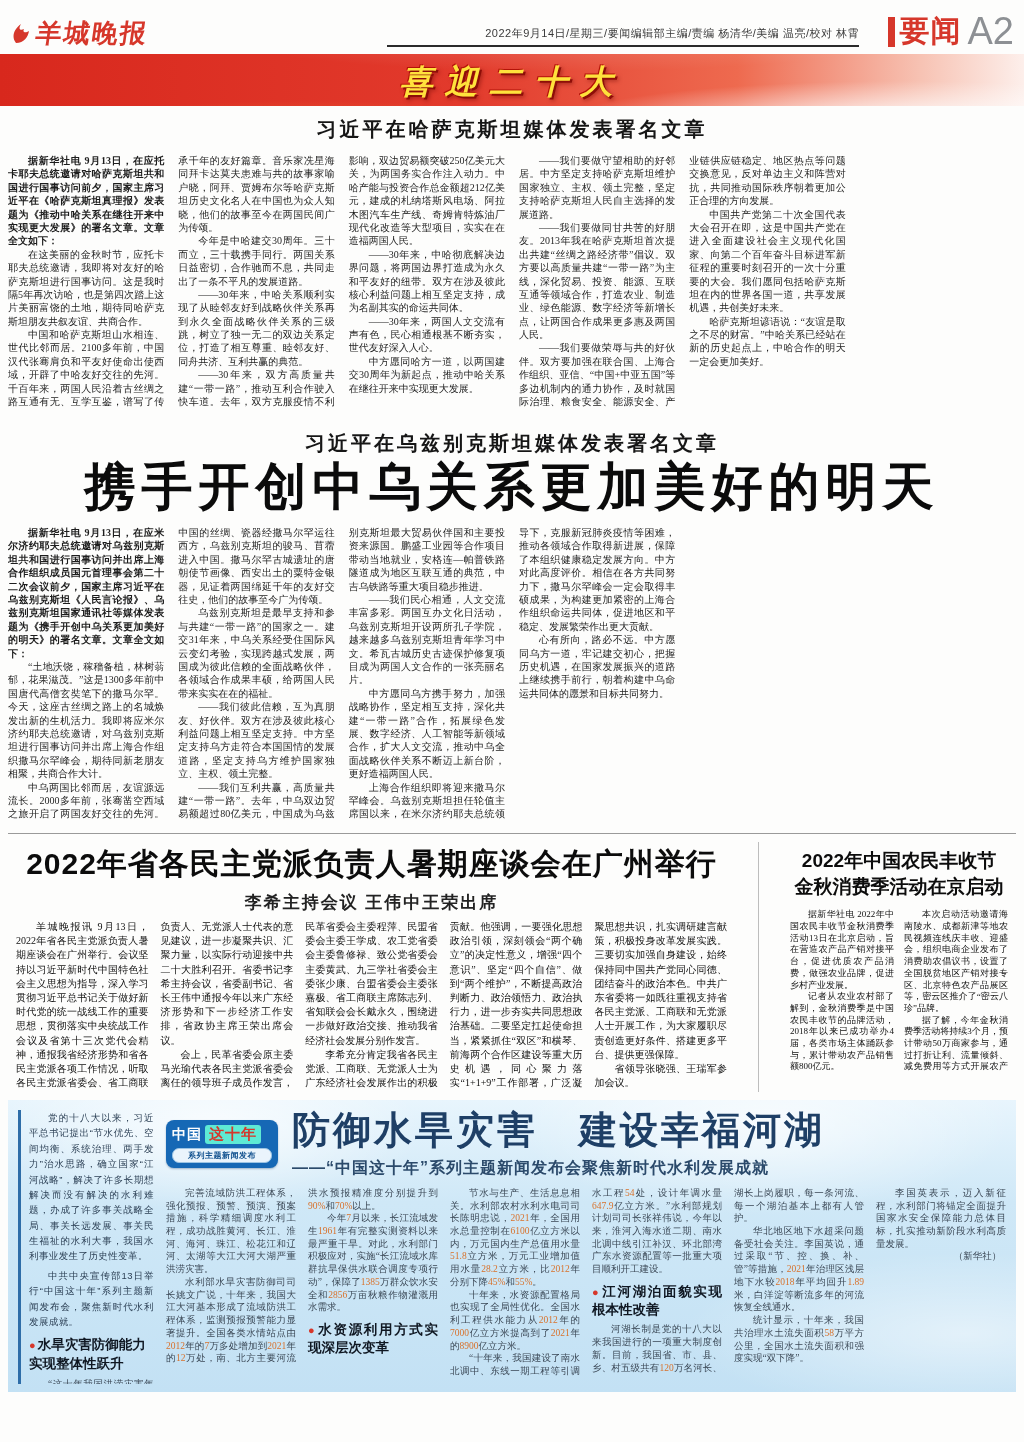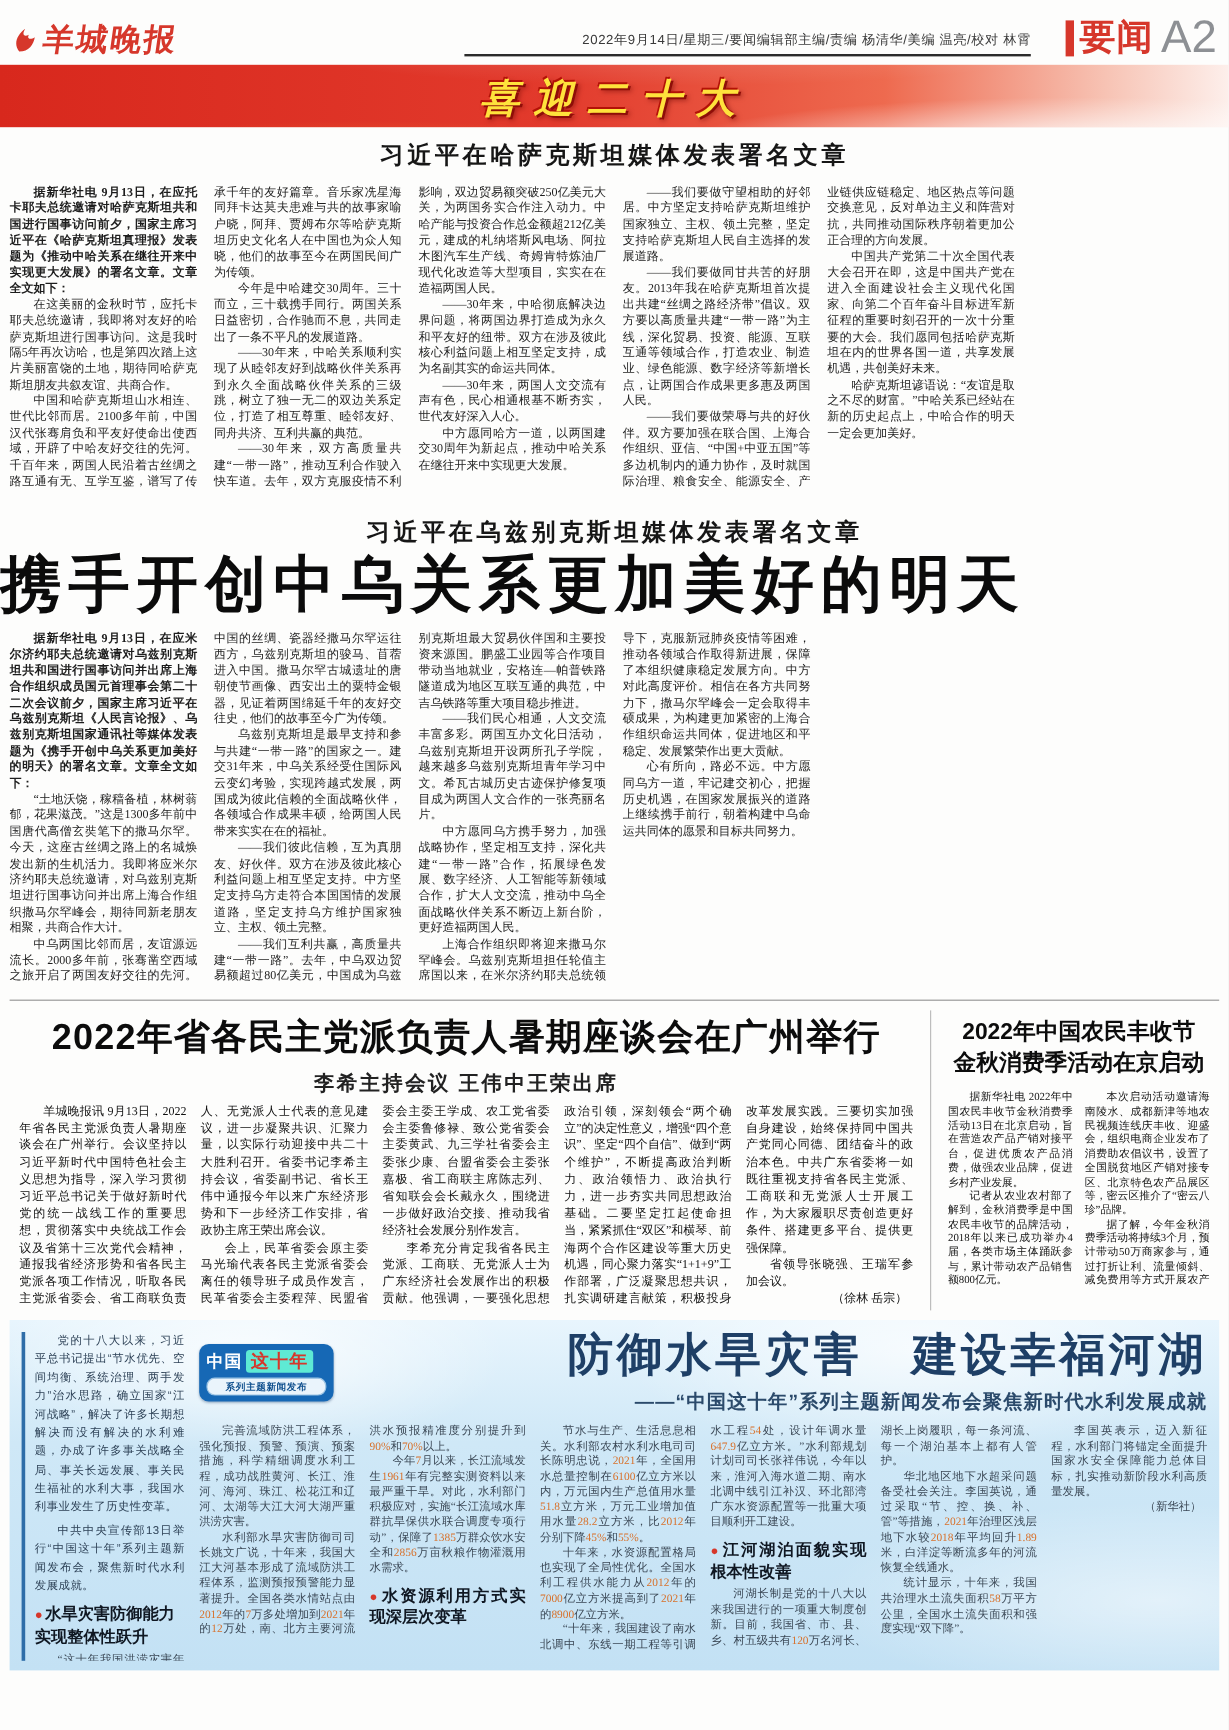--- a/index.html
+++ b/index.html
@@ -22,31 +22,31 @@
       radial-gradient(ellipse 55% 130% at 88% 130%, rgba(255,255,255,.95), rgba(255,255,255,0) 60%),
       radial-gradient(ellipse 45% 100% at 30% 150%, rgba(255,190,60,.35), rgba(255,190,60,0) 60%),
       radial-gradient(ellipse 60% 140% at 55% -50%, rgba(255,255,255,.22), rgba(255,255,255,0) 60%),
       linear-gradient(90deg,#d8281d,#e23a2c 45%,#ee6a4f 72%,#f7c3b4 90%,#fdefeb); font-style: italic;}
   .banner-title{position:absolute;left:0;right:0;top:6px;text-align:center;
     font-size:33px;font-weight:900;color:#ffe23c;letter-spacing:12px;
     text-shadow:2px 2px 0 #8e0e08,-1px -1px 0 #b31207,3px 3px 4px rgba(100,5,2,.55);}
   
   .kicker{text-align:center;font-size:20px;font-weight:600;letter-spacing:3px;color:#161616;margin:10px 0 2px;}
   .headline1{text-align:center;font-size:49px;font-weight:900;letter-spacing:1px;line-height:1.12;color:#0b0b0b;}
-  .headline2{font-size:51px;font-weight:900;letter-spacing:6px;line-height:1.1;color:#0b0b0b;}
+  .headline2{text-align:center;font-size:51px;font-weight:900;letter-spacing:6px;line-height:1.1;color:#0b0b0b;}
   .cols{margin:11px 8px 0;text-align:justify;overflow:hidden;column-fill:auto;}
   .cols p{margin:0;text-indent:2em;}
   .flow{display:contents;}
   .a-body{height:262px;column-count:6;column-gap:14px;font-size:10px;line-height:1.34;}
   .a2-body{height:298px;}
   .kai p{font-family:"Liberation Serif",serif;color:#1d1d1d;}
   .lede{font-weight:bold;font-family:"Liberation Sans",sans-serif;}
   .rule{border-top:1px solid #9a9a9a;margin:9px 8px 8px;}
   
-  .lower{display:flex;margin:0 8px;gap:6px;}
+  .lower{display:flex;margin:0 8px;gap:23px;}
   .a3{flex:1;min-width:0;}
   .headline3{text-align:center;font-size:30px;font-weight:900;letter-spacing:1px;color:#0c0c0c;margin-top:2px;}
   .subhead3{text-align:center;font-size:17px;font-weight:600;letter-spacing:2px;color:#222;margin:6px 0 4px;}
   .a3-body{height:172px;column-count:5;column-gap:12px;font-size:10px;line-height:1.42;
         font-family:"Liberation Serif",serif;margin-top:6px;}
   .vrule{width:1px;background:#bdbdbd;}
   .a4{width:234px;flex:none;}
   .headline4{text-align:center;font-size:19px;font-weight:900;line-height:1.35;color:#0c0c0c;margin-top:6px;}
   .a4-body{height:176px;column-count:2;column-gap:10px;font-size:9px;line-height:1.3;
         font-family:"Liberation Serif",serif;margin-top:10px;}
@@ -68,21 +68,21 @@
   .f-start p{font-family:"Liberation Serif",serif;color:#3b4856;}
   .f-headrow{display:grid;grid-template-columns:118px 1fr;align-items:center;gap:8px;}
   .badge{background:#1668b5;border-radius:8px;padding:5px 6px;width:112px;box-sizing:border-box;
         box-shadow:0 1px 2px rgba(20,60,110,.35);}
   .badge-top{display:flex;align-items:center;gap:3px;}
   .badge-cn{color:#fff;font-weight:900;font-size:14px;letter-spacing:1px;}
   .badge-ten{background:#5eead4;color:#d6372b;font-weight:900;font-size:15px;padding:0 4px;
         border-radius:3px;letter-spacing:1px;}
   .badge-sub{margin-top:4px;background:#eaf4fc;border:1px solid #9cc4e4;border-radius:7px;
         color:#10508e;font-size:8px;text-align:center;padding:1px 0;font-weight:700;letter-spacing:.5px;}
-  .f-titles{text-align:right;}
+  .f-titles{text-align:left;}
   .f-headline{font-size:38px;font-weight:900;color:#1e3f66;letter-spacing:3px;line-height:1.1;}
   .f-dek{font-size:16px;font-weight:600;color:#2b4a6b;letter-spacing:1px;margin-top:6px;}
   .f-flow{margin-top:8px;height:192px;column-count:6;column-gap:12px;column-fill:auto;
         font-size:9.5px;line-height:1.34;font-family:"Liberation Serif",serif;color:#3b4856;
         text-align:justify;overflow:hidden;}
   .f-flow p{margin:0;text-indent:2em;}
   .num{color:#d8722c;}
 </style>
 </head>
 <body>

